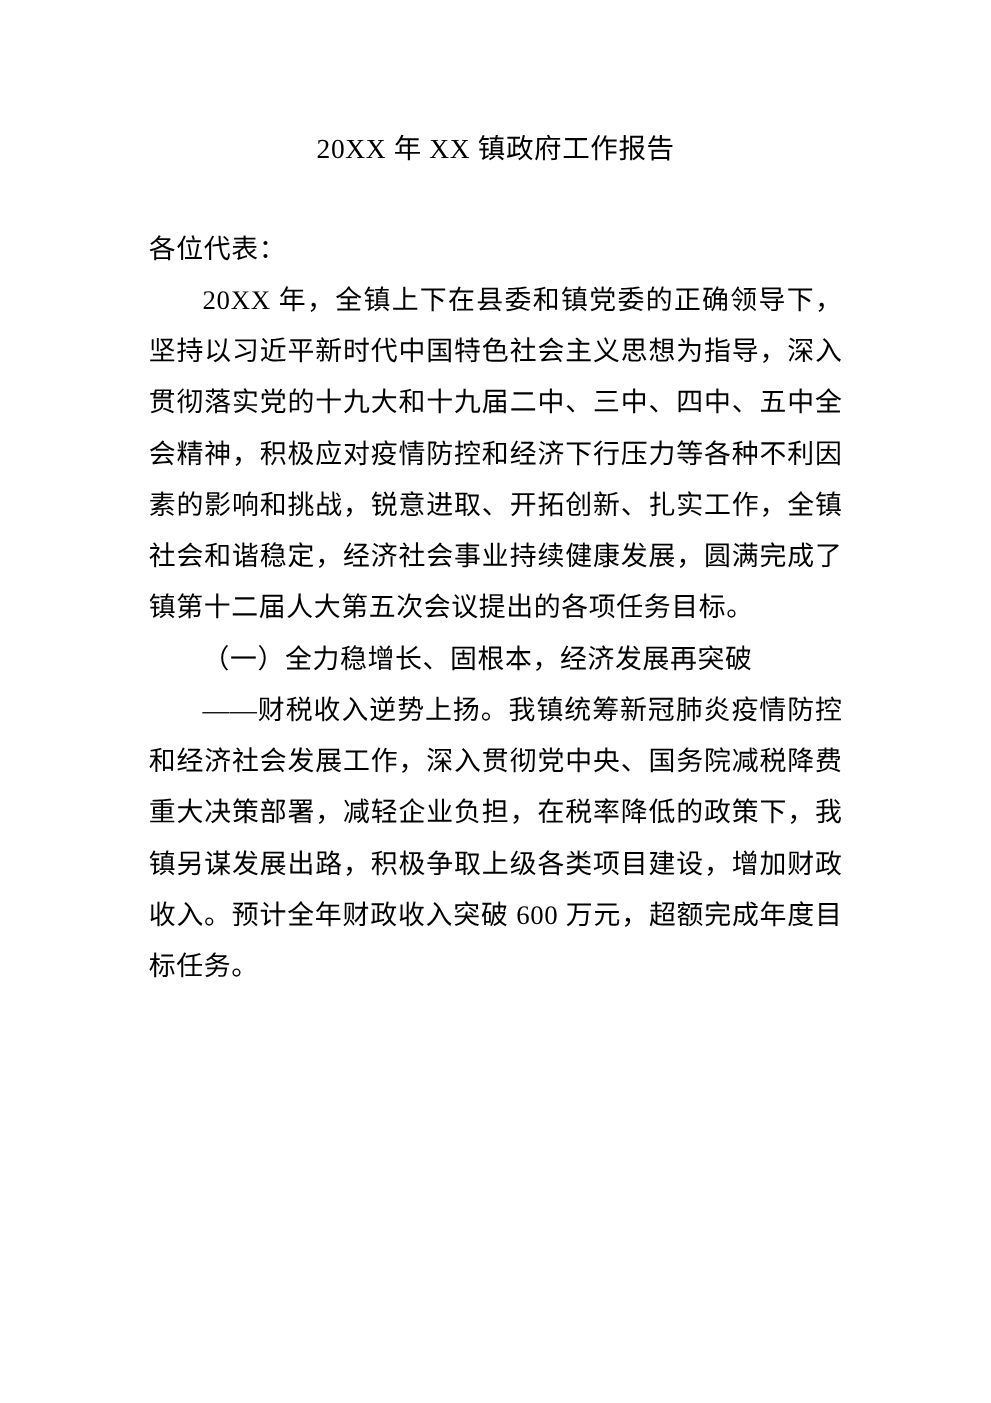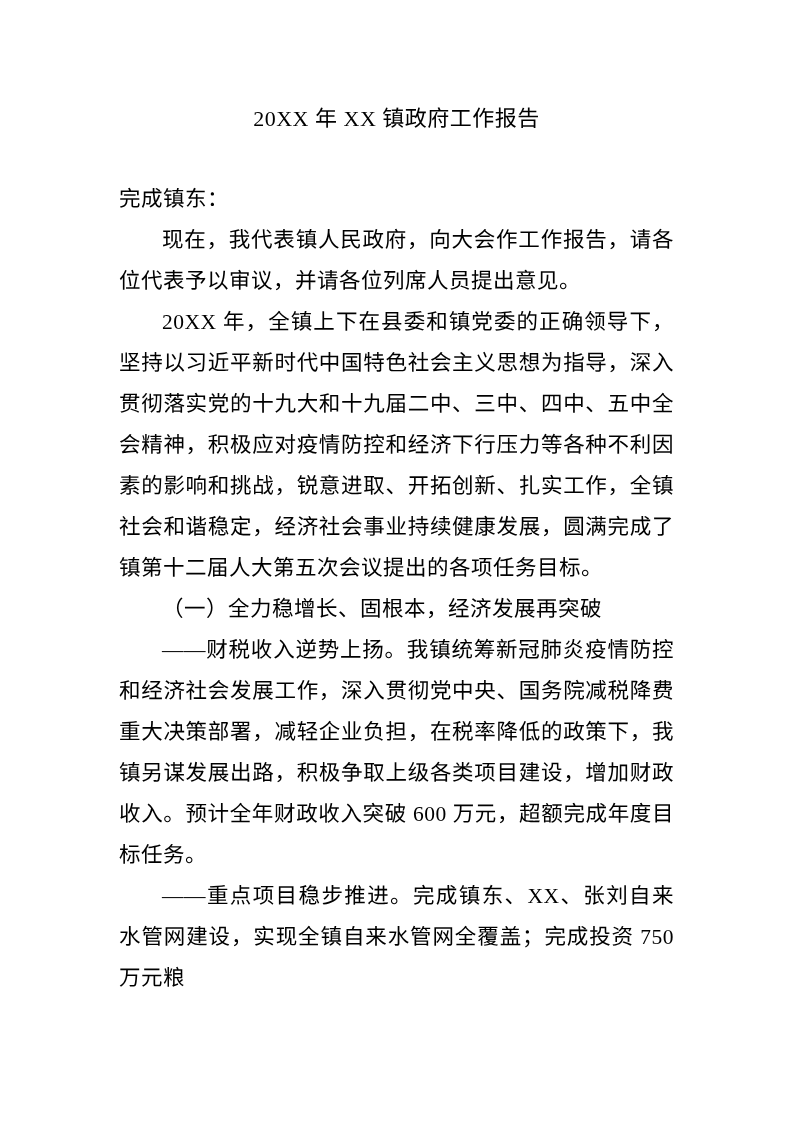--- a/index.html
+++ b/index.html
@@ -56,20 +56,18 @@
 </style>
 </head>
 <body>
 
 <div class="page">
   <div class="title-block">
     <div class="doc-title">20XX 年 XX 镇政府工作报告</div>
   </div>
 
   <div class="body-text">
-    <p class="no-indent">完成镇东：</p>
-    <p>现在，我代表镇人民政府，向大会作工作报告，请各位代表予以审议，并请各位列席人员提出意见。</p>
+    <p class="no-indent">各位代表：</p>
     <p>20XX 年，全镇上下在县委和镇党委的正确领导下，坚持以习近平新时代中国特色社会主义思想为指导，深入贯彻落实党的十九大和十九届二中、三中、四中、五中全会精神，积极应对疫情防控和经济下行压力等各种不利因素的影响和挑战，锐意进取、开拓创新、扎实工作，全镇社会和谐稳定，经济社会事业持续健康发展，圆满完成了镇第十二届人大第五次会议提出的各项任务目标。</p>
     <p>（一）全力稳增长、固根本，经济发展再突破</p>
     <p>——财税收入逆势上扬。我镇统筹新冠肺炎疫情防控和经济社会发展工作，深入贯彻党中央、国务院减税降费重大决策部署，减轻企业负担，在税率降低的政策下，我镇另谋发展出路，积极争取上级各类项目建设，增加财政收入。预计全年财政收入突破 600 万元，超额完成年度目标任务。</p>
-    <p>——重点项目稳步推进。完成镇东、XX、张刘自来水管网建设，实现全镇自来水管网全覆盖；完成投资 750 万元粮</p>
   </div>
 </div>
 
 </body></html>

